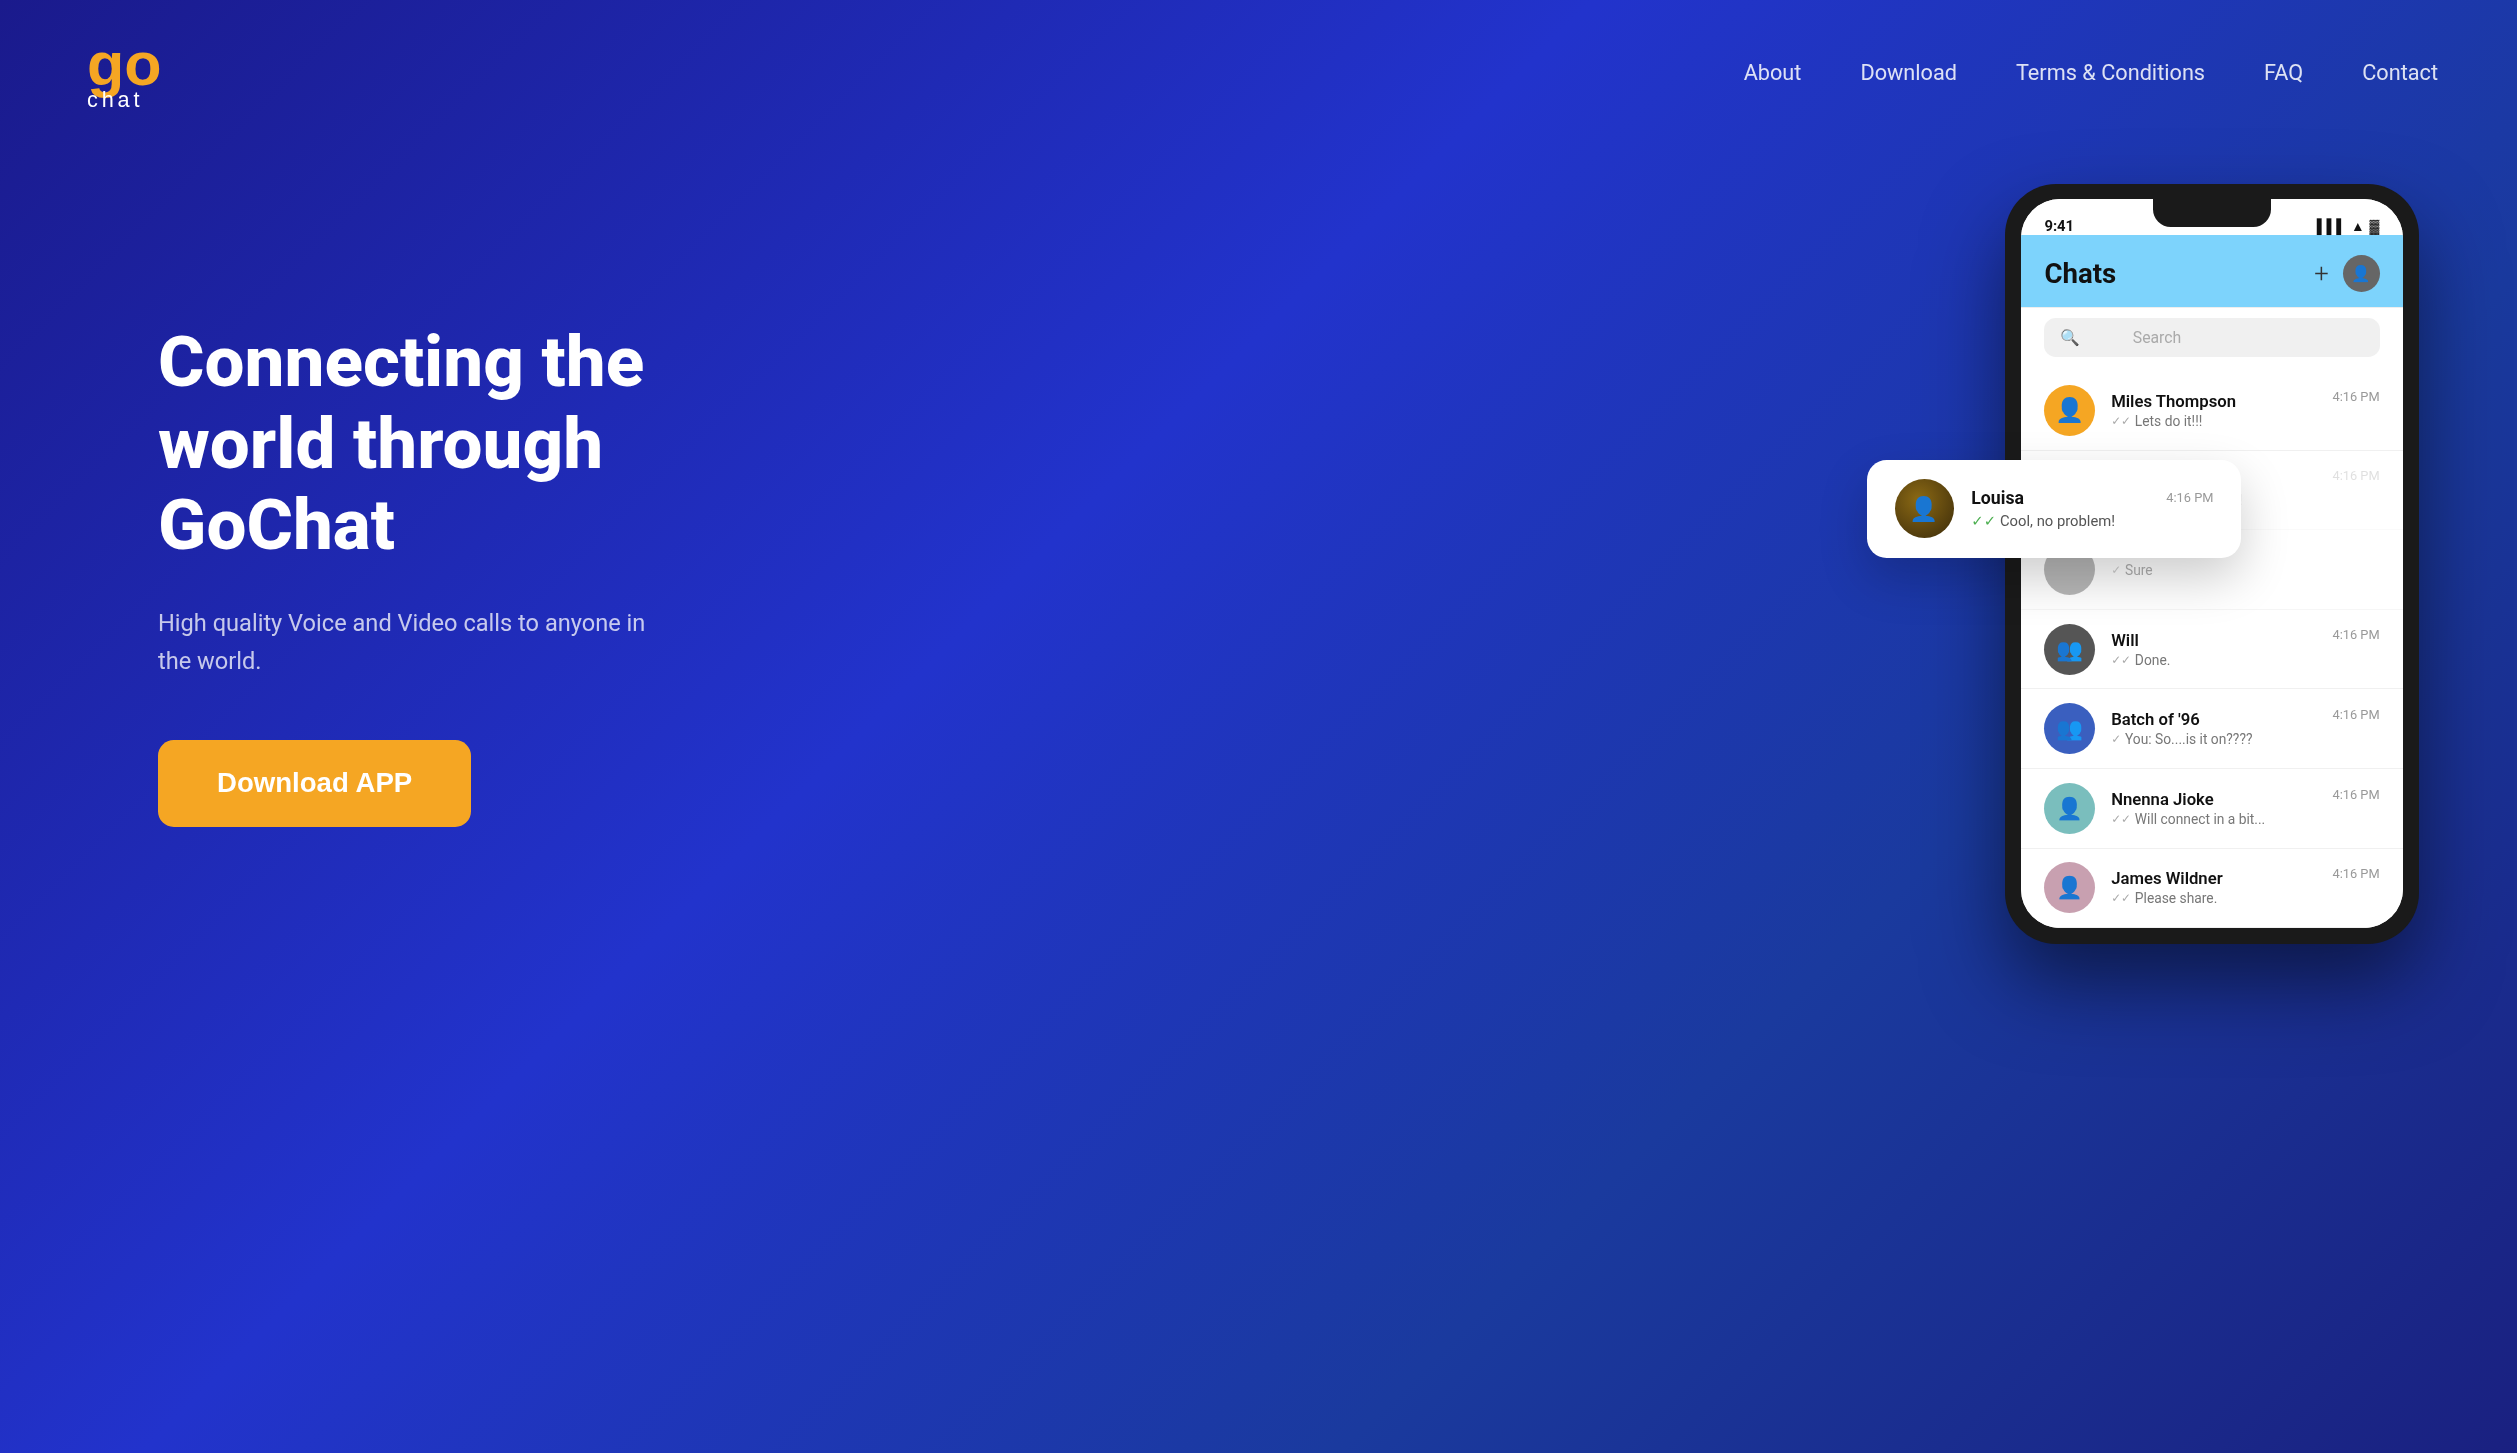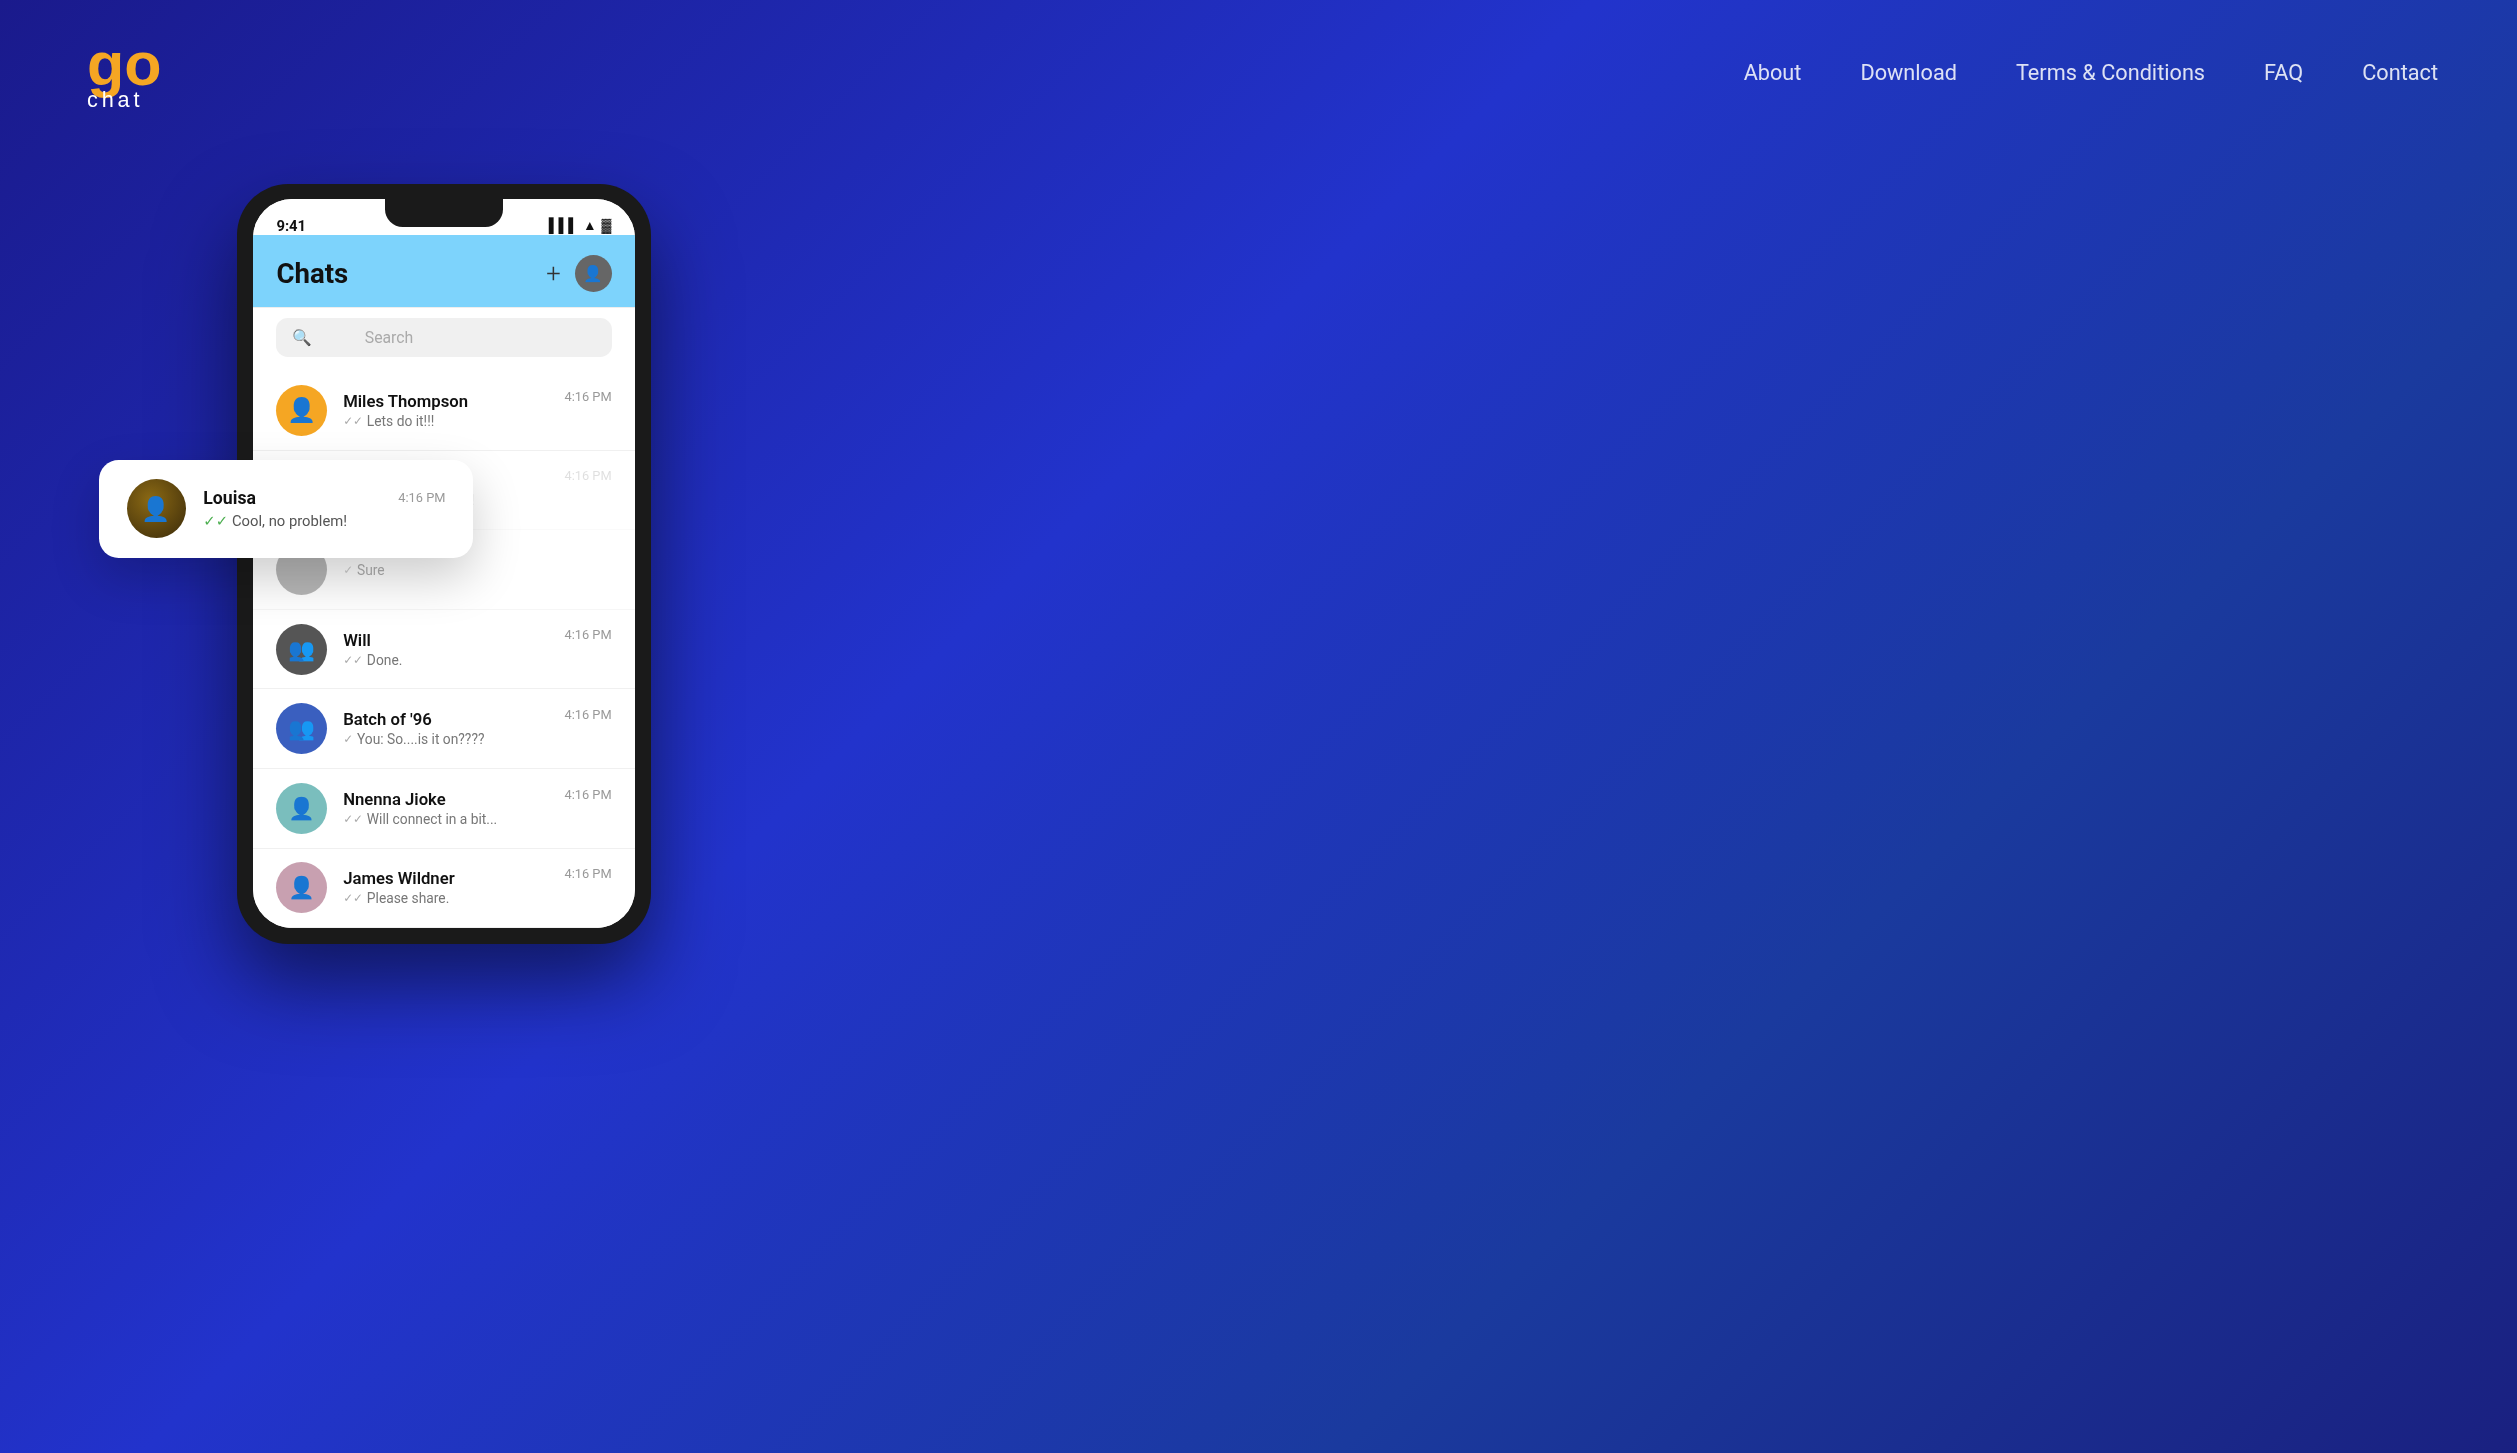--- a/index.html
+++ b/index.html
@@ -111,21 +111,21 @@
       overflow: hidden;
       min-height: 709px;
       position: relative;
     }
 
     .phone-notch-area {
       background: white;
       padding: 11.8px 23.6px 0;
       display: flex;
       justify-content: space-between;
-      align-items: flex-start;
+      align-items: center;
       font-size: 13.8px;
       color: #111;
       font-weight: 600;
     }
 
     .status-bar-icons {
       display: flex;
       align-items: center;
       gap: 4.9px;
       font-size: 12.8px;
@@ -327,20 +327,25 @@
   <nav>
     <a href="#">About</a>
     <a href="#">Download</a>
     <a href="#">Terms &amp; Conditions</a>
     <a href="#">FAQ</a>
     <a href="#">Contact</a>
   </nav>
 </header>
 
 <section class="hero">
+  <div class="hero-text">
+    <h1 class="hero-title">Connecting the world through GoChat</h1>
+    <p class="hero-subtitle">High quality Voice and Video calls to anyone in the world.</p>
+    <button class="download-btn">Download APP</button>
+  </div>
 
   <div class="phone-container">
 
     <div class="floating-notification">
       <div class="notif-avatar" style="background: radial-gradient(circle at 40% 35%, #8B6914, #3a2a0a); display:flex; align-items:center; justify-content:center; color:#c9a227; font-size:23.6px;">
         👤
       </div>
       <div class="notif-content">
         <div class="notif-header">
           <span class="notif-name">Louisa</span>

